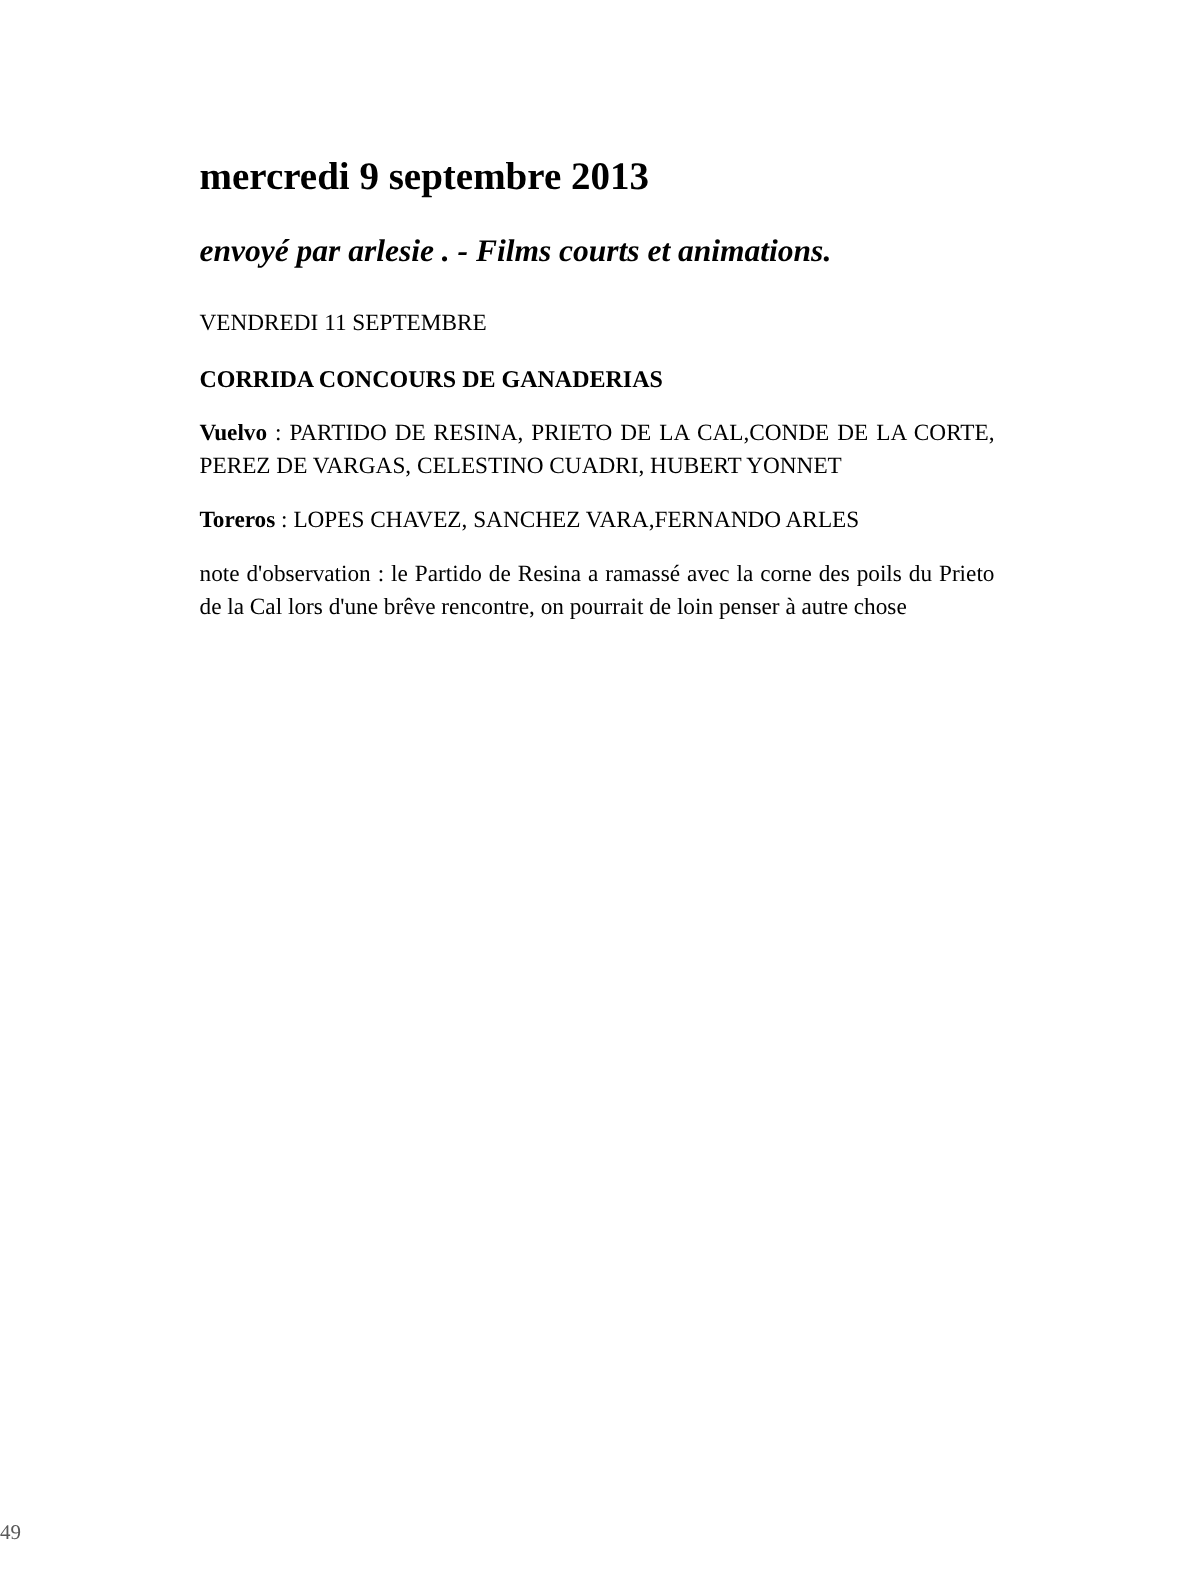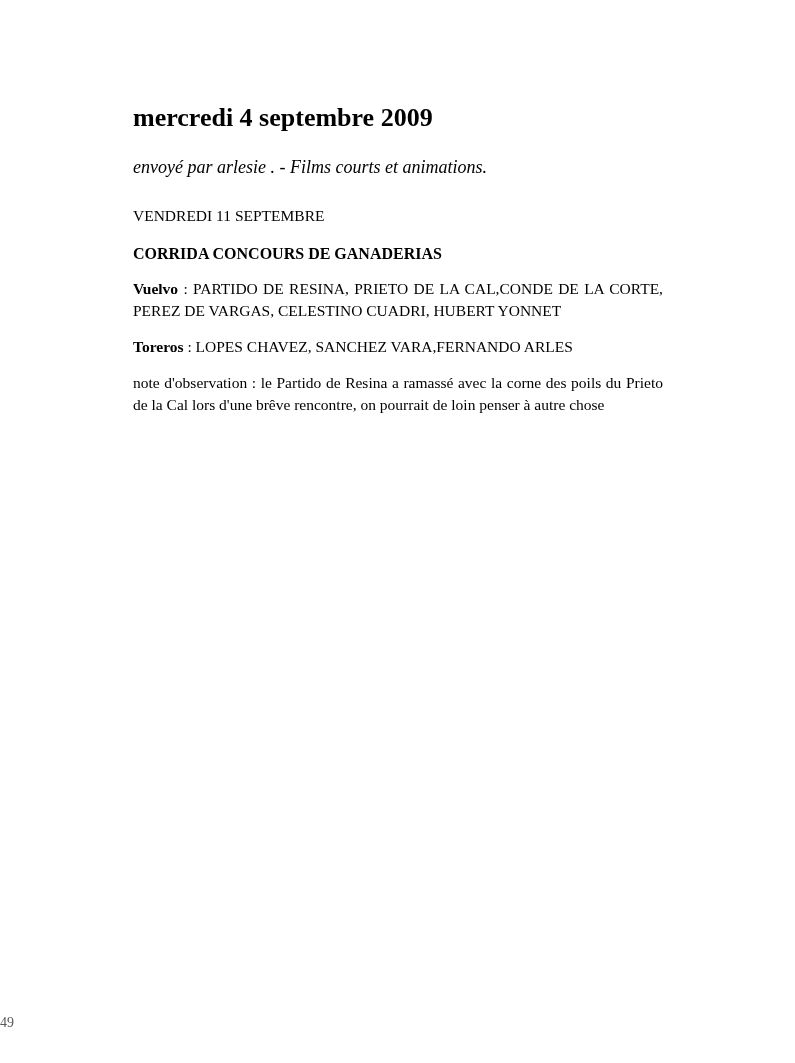--- a/index.html
+++ b/index.html
@@ -28,24 +28,25 @@
     margin: 0 0 22px 0;
     letter-spacing: 0px;
   }
   .post-title {
     font-size: 15.5px;
     font-weight: bold;
     line-height: 22px;
     margin: 0 0 3px 0;
   }
   .post-byline {
-    font-size: 18px;
+    font-size: 21px;
     font-style: italic;
     line-height: 22px;
     margin: 0 0 27px 0;
+    font-weight: bold;
   }
   .event-date {
     font-size: 15.5px;
     line-height: 22px;
     margin: 16px 0 16px 0;
   }
   .event-title {
     font-size: 16px;
     font-weight: bold;
     line-height: 22px;
@@ -73,21 +74,21 @@
     font-size: 14px;
     line-height: 18px;
     color: #595959;
   }
 </style>
 </head>
 <body>
 
 <div class="page-content">
 
-  <h1 class="date-heading">mercredi 4 septembre 2009</h1>
+  <h1 class="date-heading">mercredi 9 septembre 2013</h1>
 
 
   <div class="post-byline">envoyé par arlesie . - Films courts et animations.</div>
 
   <div class="event-date">VENDREDI 11 SEPTEMBRE</div>
 
   <div class="event-title">CORRIDA CONCOURS DE GANADERIAS</div>
 
   <p class="body-para"><span class="lead-label">Vuelvo</span><span> : PARTIDO DE RESINA, PRIETO DE LA CAL,CONDE DE LA CORTE, PEREZ DE VARGAS, CELESTINO CUADRI, HUBERT YONNET</span></p>
 

